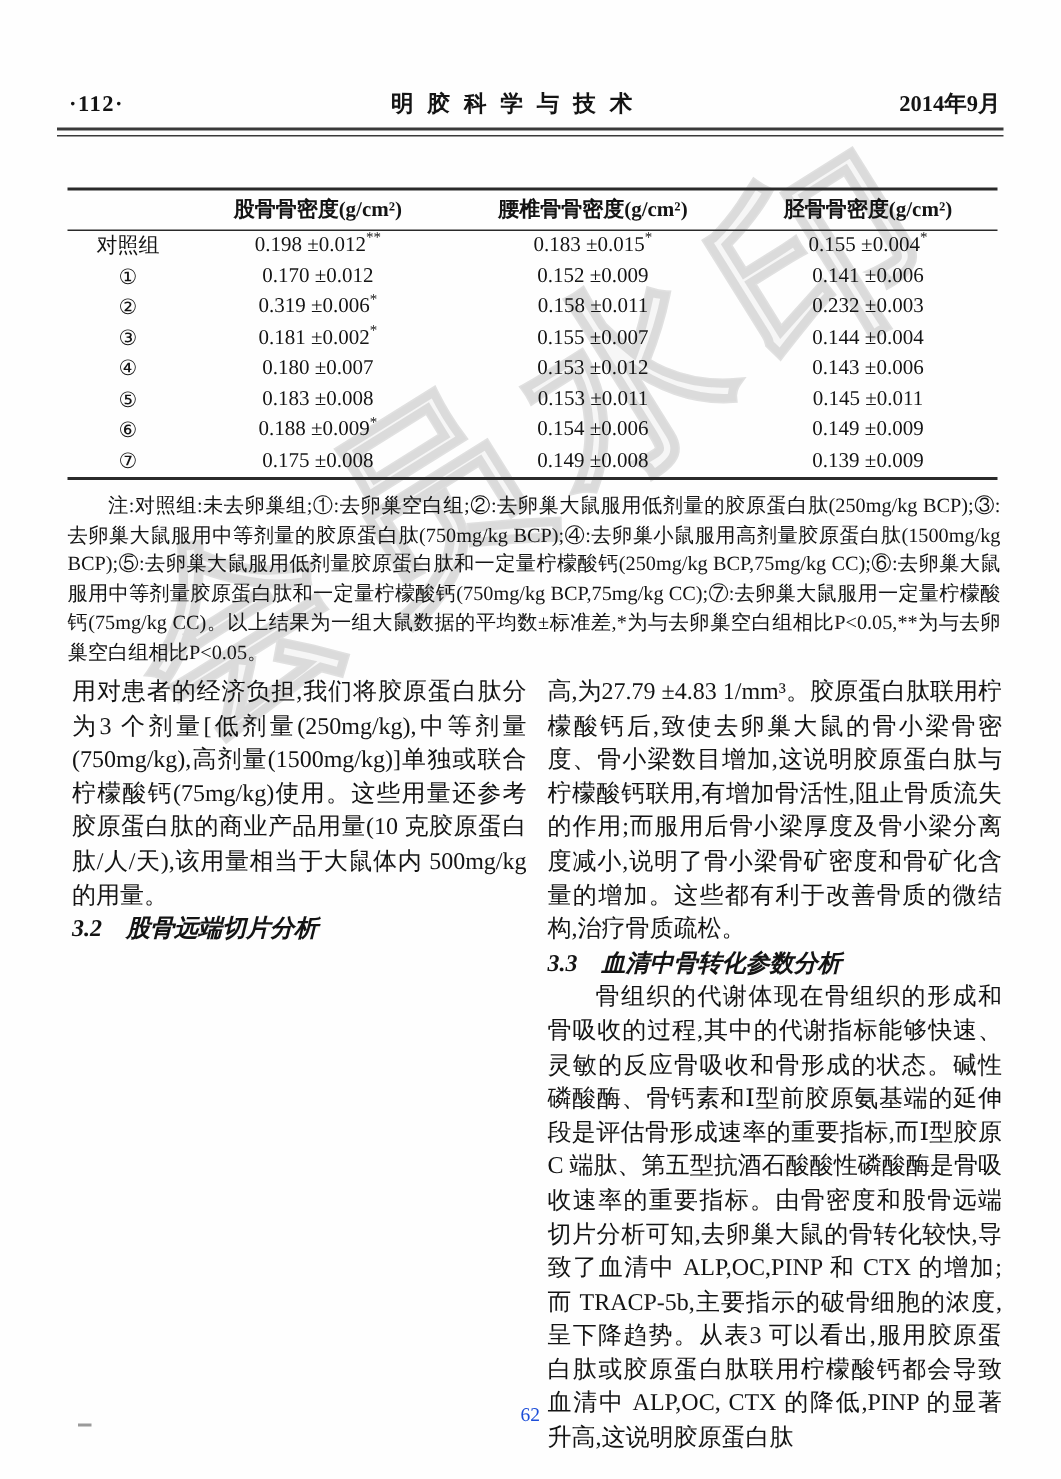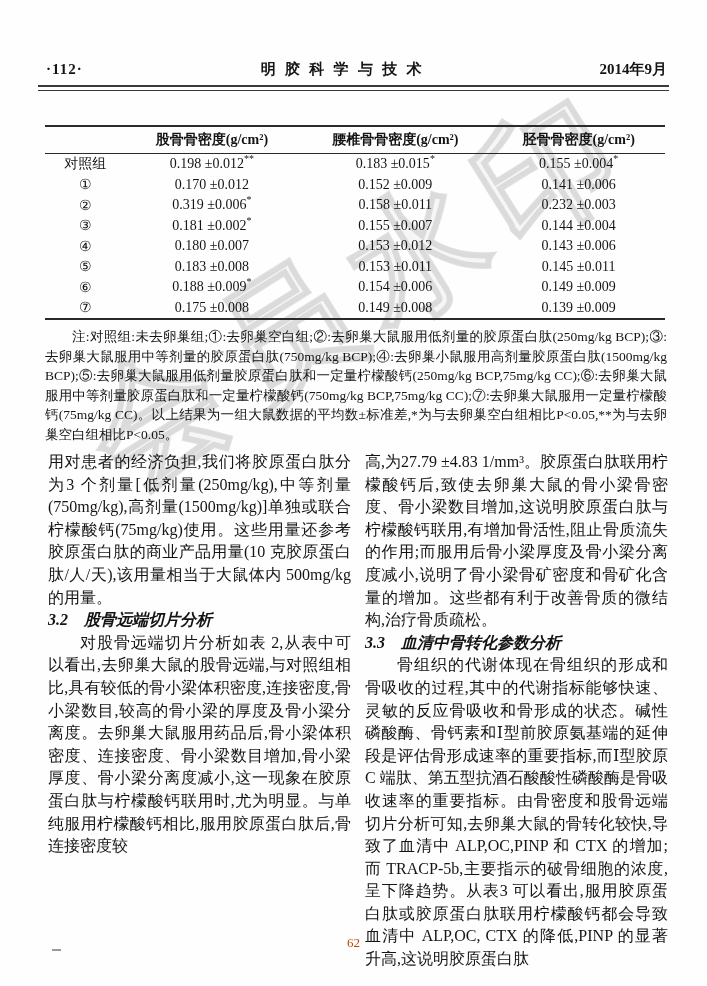--- a/index.html
+++ b/index.html
@@ -52,21 +52,21 @@
   .col{width:303px; font-size:16px; line-height:22.6px; text-align:justify;}
   .col p{margin:0; text-indent:2em;}
   .col p.noindent{text-indent:0;}
   .col .sec-heading{
     margin:0; font-size:16px; line-height:22.6px;
     font-style:italic; font-weight:bold; text-indent:0;
   }
   
   .footer{
     position:absolute; top:935px; left:0; width:100%;
-    text-align:center; font-size:13px; color:#c2410c;
+    text-align:center; font-size:13px; color:#1d4ed8;
   }
   .artifact-dash{
     position:absolute; left:52px; top:949px; width:9px; height:2px; background:#9a9a9a;
   }
   
   .watermark{
     position:absolute; top:110px; left:30px; width:660px; height:360px;
     display:flex; align-items:center; justify-content:center;
     transform:rotate(-32deg); pointer-events:none;
     font-size:135px; font-weight:bold; letter-spacing:18px;
@@ -152,21 +152,20 @@
       </tbody>
     </table>
   </div>
 
   <div class="note">注:对照组:未去卵巢组;①:去卵巢空白组;②:去卵巢大鼠服用低剂量的胶原蛋白肽(250mg/kg BCP);③:去卵巢大鼠服用中等剂量的胶原蛋白肽(750mg/kg BCP);④:去卵巢小鼠服用高剂量胶原蛋白肽(1500mg/kg BCP);⑤:去卵巢大鼠服用低剂量胶原蛋白肽和一定量柠檬酸钙(250mg/kg BCP,75mg/kg CC);⑥:去卵巢大鼠服用中等剂量胶原蛋白肽和一定量柠檬酸钙(750mg/kg BCP,75mg/kg CC);⑦:去卵巢大鼠服用一定量柠檬酸钙(75mg/kg CC)。以上结果为一组大鼠数据的平均数±标准差,*为与去卵巢空白组相比P&lt;0.05,**为与去卵巢空白组相比P&lt;0.05。</div>
 
   <div class="body">
     <div class="col">
       <p class="noindent">用对患者的经济负担,我们将胶原蛋白肽分为3 个剂量[低剂量(250mg/kg),中等剂量(750mg/kg),高剂量(1500mg/kg)]单独或联合柠檬酸钙(75mg/kg)使用。这些用量还参考胶原蛋白肽的商业产品用量(10 克胶原蛋白肽/人/天),该用量相当于大鼠体内 500mg/kg 的用量。</p>
       <h4 class="sec-heading">3.2　股骨远端切片分析</h4>
-      <p>对股骨远端切片分析如表 2,从表中可以看出,去卵巢大鼠的股骨远端,与对照组相比,具有较低的骨小梁体积密度,连接密度,骨小梁数目,较高的骨小梁的厚度及骨小梁分离度。去卵巢大鼠服用药品后,骨小梁体积密度、连接密度、骨小梁数目增加,骨小梁厚度、骨小梁分离度减小,这一现象在胶原蛋白肽与柠檬酸钙联用时,尤为明显。与单纯服用柠檬酸钙相比,服用胶原蛋白肽后,骨连接密度较</p>
     </div>
     <div class="col">
       <p class="noindent">高,为27.79 ±4.83 1/mm³。胶原蛋白肽联用柠檬酸钙后,致使去卵巢大鼠的骨小梁骨密度、骨小梁数目增加,这说明胶原蛋白肽与柠檬酸钙联用,有增加骨活性,阻止骨质流失的作用;而服用后骨小梁厚度及骨小梁分离度减小,说明了骨小梁骨矿密度和骨矿化含量的增加。这些都有利于改善骨质的微结构,治疗骨质疏松。</p>
       <h4 class="sec-heading">3.3　血清中骨转化参数分析</h4>
       <p>骨组织的代谢体现在骨组织的形成和骨吸收的过程,其中的代谢指标能够快速、灵敏的反应骨吸收和骨形成的状态。碱性磷酸酶、骨钙素和Ⅰ型前胶原氨基端的延伸段是评估骨形成速率的重要指标,而Ⅰ型胶原 C 端肽、第五型抗酒石酸酸性磷酸酶是骨吸收速率的重要指标。由骨密度和股骨远端切片分析可知,去卵巢大鼠的骨转化较快,导致了血清中 ALP,OC,PINP 和 CTX 的增加;而 TRACP-5b,主要指示的破骨细胞的浓度,呈下降趋势。从表3 可以看出,服用胶原蛋白肽或胶原蛋白肽联用柠檬酸钙都会导致血清中 ALP,OC, CTX 的降低,PINP 的显著升高,这说明胶原蛋白肽</p>
     </div>
   </div>
 
   <div class="footer">62</div>
   <div class="artifact-dash"></div>

